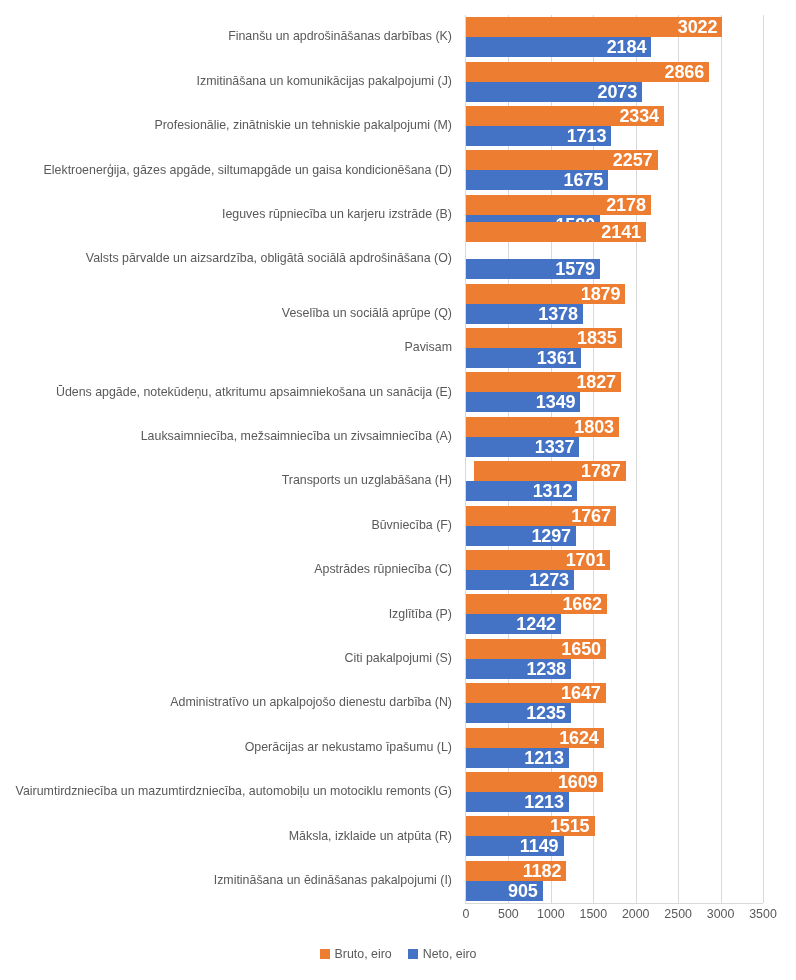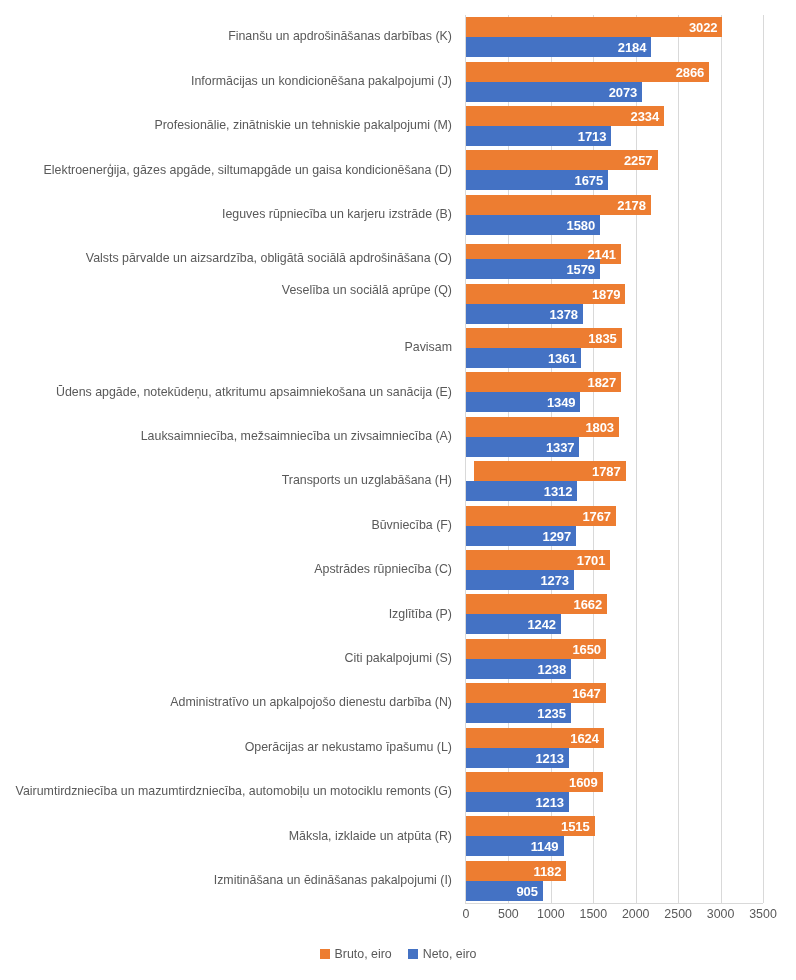--- a/index.html
+++ b/index.html
@@ -81,21 +81,21 @@
     box-sizing: border-box;
   }
   .bar.bruto { background: #ED7D31; }
   .bar.neto  { background: #4472C4; }
 
   .bar-value {
     position: absolute;
     right: 5px;
     top: 50%;
     transform: translateY(-50%);
-    font-size: 13px;
+    font-size: 18px;
     font-weight: bold;
     color: #ffffff;
     white-space: nowrap;
     letter-spacing: -0.1px;
   }
 
   
   .xticks {
     position: absolute;
     left: 466px;
@@ -139,26 +139,26 @@
     white-space: nowrap;
   }
 </style>
 </head>
 <body>
 
 <div id="chart-root">
 
   <div class="cat-labels" id="cat-labels">
       <div class="cat-label" style="top: 0px; height: 44.4px;">Finanšu un apdrošināšanas darbības (K)</div>
-      <div class="cat-label" style="top: 44.4px; height: 44.4px;">Informācijas un kondicionēšana pakalpojumi (J)</div>
+      <div class="cat-label" style="top: 44.4px; height: 44.4px;">Izmitināšana un komunikācijas pakalpojumi (J)</div>
       <div class="cat-label" style="top: 88.8px; height: 44.4px;">Profesionālie, zinātniskie un tehniskie pakalpojumi (M)</div>
       <div class="cat-label" style="top: 133.2px; height: 44.4px;">Elektroenerģija, gāzes apgāde, siltumapgāde un gaisa kondicionēšana (D)</div>
       <div class="cat-label" style="top: 177.6px; height: 44.4px;">Ieguves rūpniecība un karjeru izstrāde (B)</div>
       <div class="cat-label" style="top: 222px; height: 44.4px;">Valsts pārvalde un aizsardzība, obligātā sociālā apdrošināšana (O)</div>
-      <div class="cat-label" style="top: 254px; height: 44.4px;">Veselība un sociālā aprūpe (Q)</div>
+      <div class="cat-label" style="top: 277px; height: 44.4px;">Veselība un sociālā aprūpe (Q)</div>
       <div class="cat-label" style="top: 310.8px; height: 44.4px;">Pavisam</div>
       <div class="cat-label" style="top: 355.2px; height: 44.4px;">Ūdens apgāde, notekūdeņu, atkritumu apsaimniekošana un sanācija (E)</div>
       <div class="cat-label" style="top: 399.6px; height: 44.4px;">Lauksaimniecība, mežsaimniecība un zivsaimniecība (A)</div>
       <div class="cat-label" style="top: 444px; height: 44.4px;">Transports un uzglabāšana (H)</div>
       <div class="cat-label" style="top: 488.4px; height: 44.4px;">Būvniecība (F)</div>
       <div class="cat-label" style="top: 532.8px; height: 44.4px;">Apstrādes rūpniecība (C)</div>
       <div class="cat-label" style="top: 577.2px; height: 44.4px;">Izglītība (P)</div>
       <div class="cat-label" style="top: 621.6px; height: 44.4px;">Citi pakalpojumi (S)</div>
       <div class="cat-label" style="top: 666px; height: 44.4px;">Administratīvo un apkalpojošo dienestu darbība (N)</div>
       <div class="cat-label" style="top: 710.4px; height: 44.4px;">Operācijas ar nekustamo īpašumu (L)</div>
@@ -200,21 +200,21 @@
       </div>
       <div class="bar neto" style="left: 0px; top: 155.4px; width: 142.136px;">
         <span class="bar-value">1675</span>
       </div>
       <div class="bar bruto" style="left: 0px; top: 179.8px; width: 184.819px;">
         <span class="bar-value">2178</span>
       </div>
       <div class="bar neto" style="left: 0px; top: 199.8px; width: 134.074px;">
         <span class="bar-value">1580</span>
       </div>
-      <div class="bar bruto" style="left: 0px; top: 229px; width: 155px;">
+      <div class="bar bruto" style="left: 0px; top: 207px; width: 180px;">
         <span class="bar-value">2141</span>
       </div>
       <div class="bar neto" style="left: 0px; top: 244.2px; width: 133.989px;">
         <span class="bar-value">1579</span>
       </div>
       <div class="bar bruto" style="left: 0px; top: 268.6px; width: 159.447px;">
         <span class="bar-value">1879</span>
       </div>
       <div class="bar neto" style="left: 0px; top: 288.6px; width: 116.933px;">
         <span class="bar-value">1378</span>

